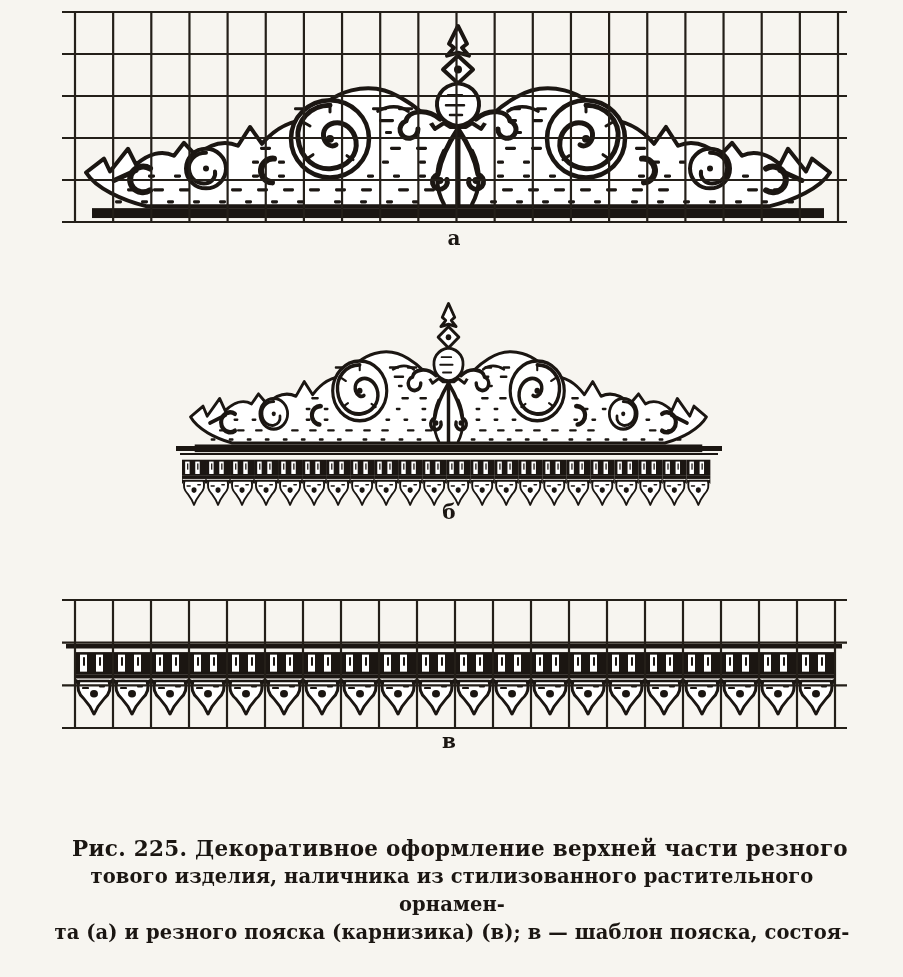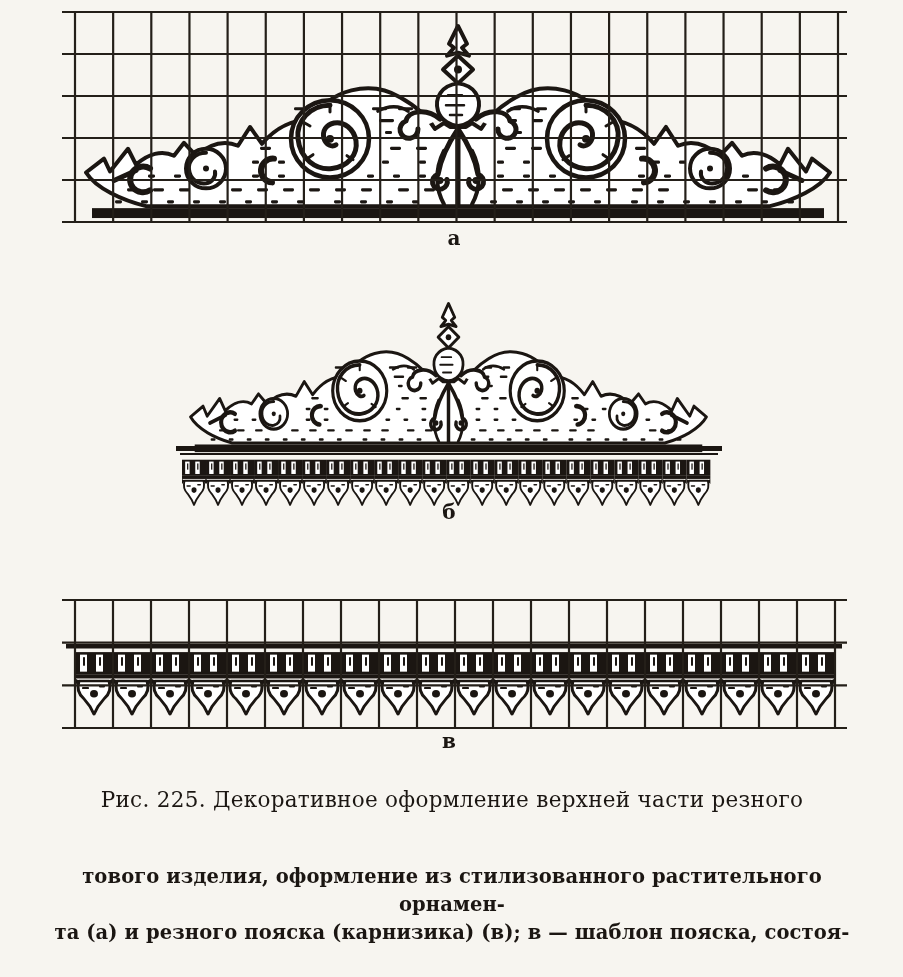--- a/index.html
+++ b/index.html
@@ -7,22 +7,22 @@
     position:relative;width:903px;height:977px;
     background:#f7f5f0;color:#1b1612;overflow:hidden;
     font-family:"DejaVu Serif", "Liberation Serif", serif;
   }
   svg.fig{position:absolute;}
   .fig-label{
     position:absolute;width:44px;text-align:center;
     font-weight:bold;font-size:20px;color:#1b1612;
   }
   .cap-title{
-    position:absolute;left:56px;top:783px;width:792px;
-    text-align:center;font-weight:normal;font-size:21.5px;line-height:33px;
+    position:absolute;left:56px;top:832px;width:792px;
+    text-align:right;font-weight:bold;font-size:21.5px;line-height:33px;
     letter-spacing:.3px;
   }
   .cap-body{
     position:absolute;left:50px;top:863px;width:804px;
     text-align:center;font-weight:bold;font-size:19.5px;line-height:28px;
     letter-spacing:.1px;
   }
   .cap-line{display:block;}
 </style>
 </head>
@@ -307,17 +307,17 @@
         <line x1="62" y1="685.3333333333334" x2="847" y2="685.3333333333334"></line>
         <line x1="62" y1="728" x2="847" y2="728"></line>
       </g>
   </svg>
   <div class="fig-label" style="left:427px;top:729px">в</div>
 
   <div class="cap-title">
     <span class="cap-line">Рис. 225. Декоративное оформление верхней части резного</span>
   </div>
   <div class="cap-body">
-    <span class="cap-line">тового изделия, оформление из стилизованного растительного орнамен-</span>
+    <span class="cap-line">тового изделия, наличника из стилизованного растительного орнамен-</span>
     <span class="cap-line">та (а) и резного пояска (карнизика) (в); в — шаблон пояска, состоя-</span>
 
   </div>
 </div>
 
 </body></html>

